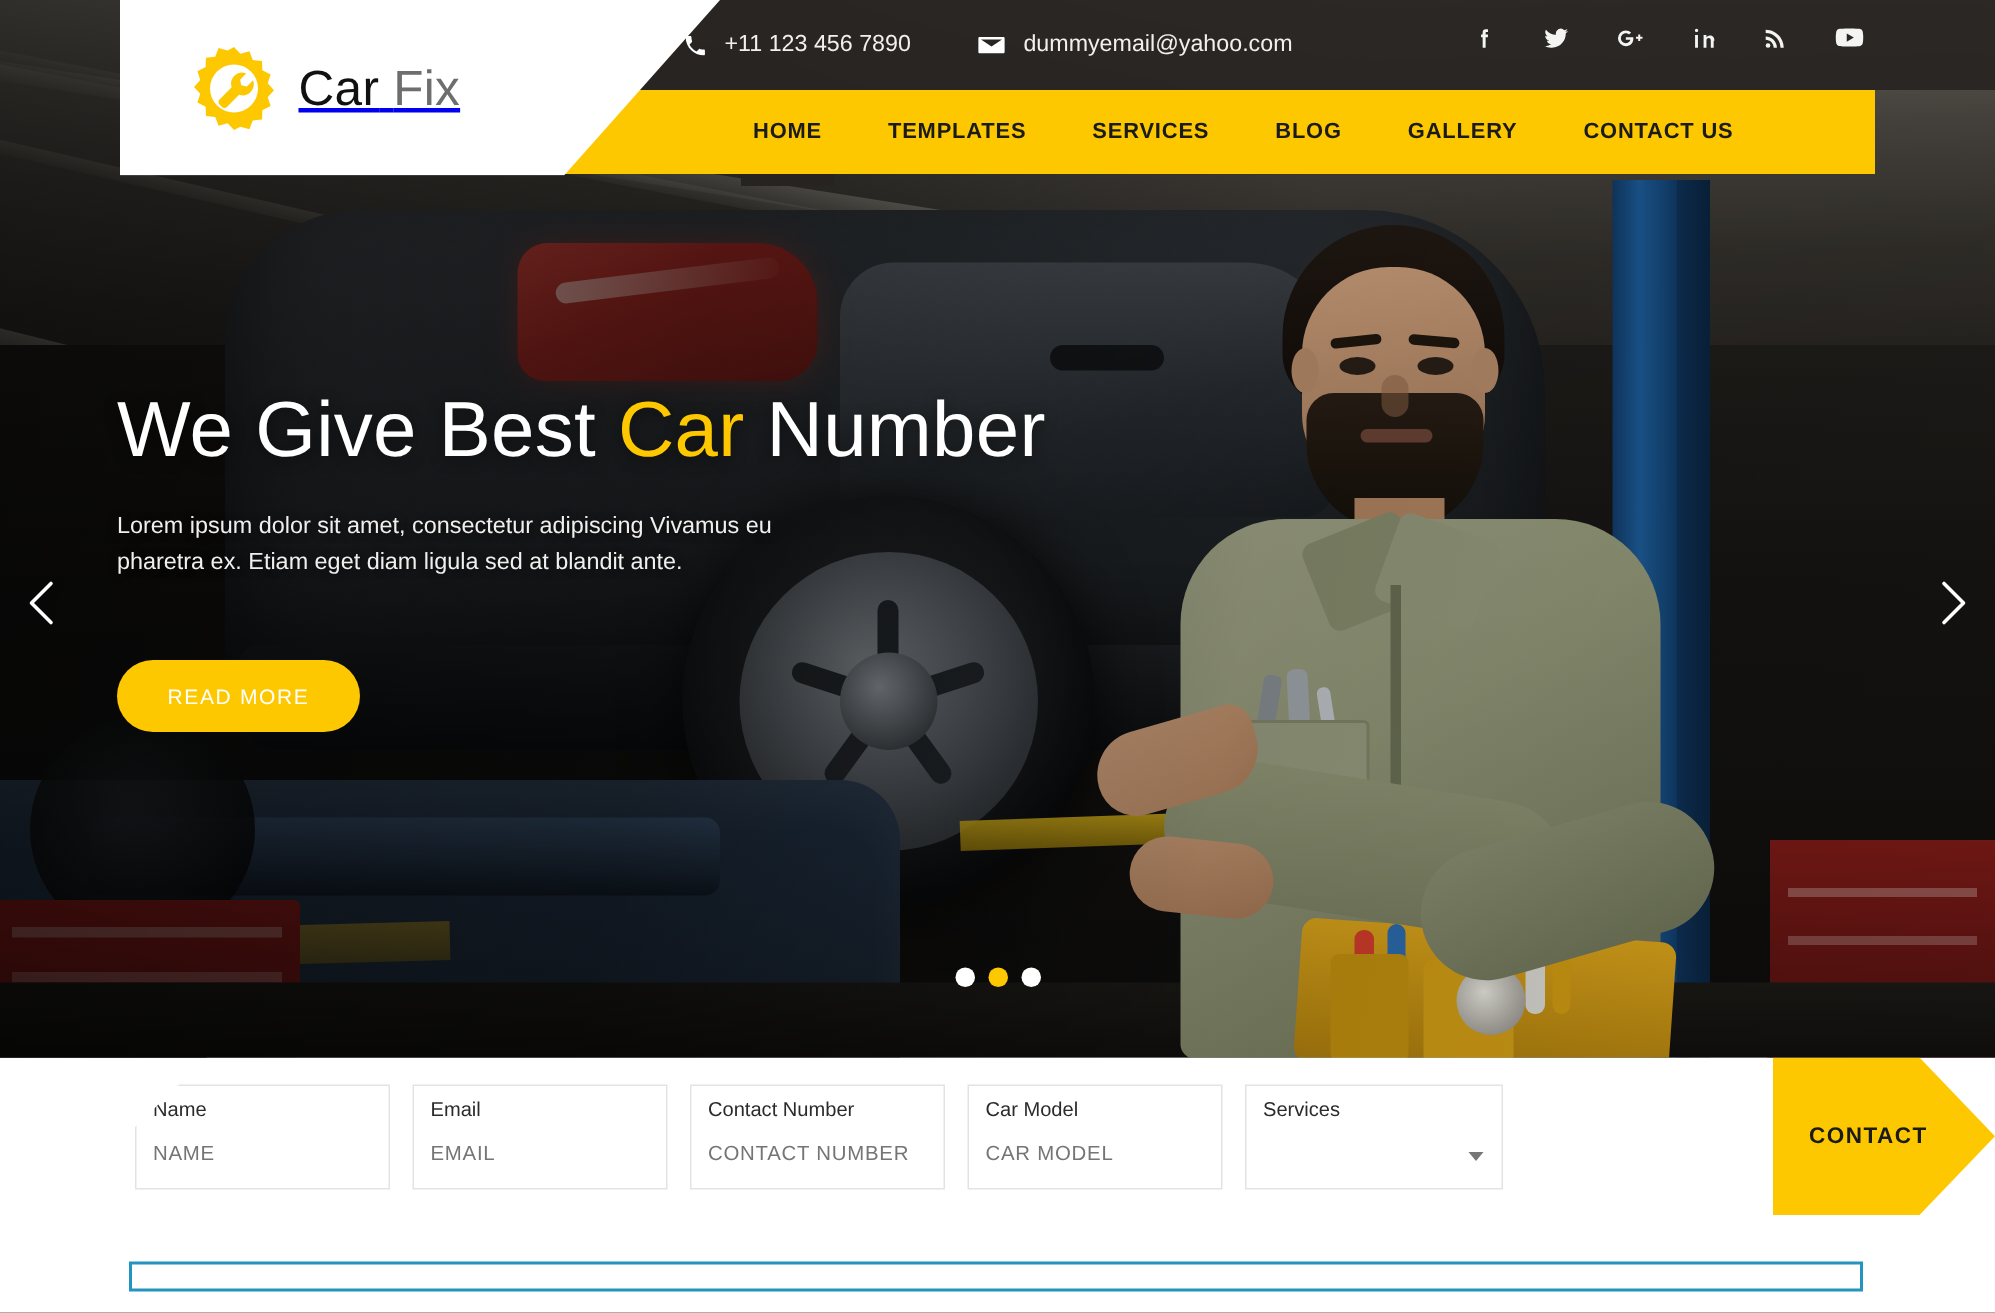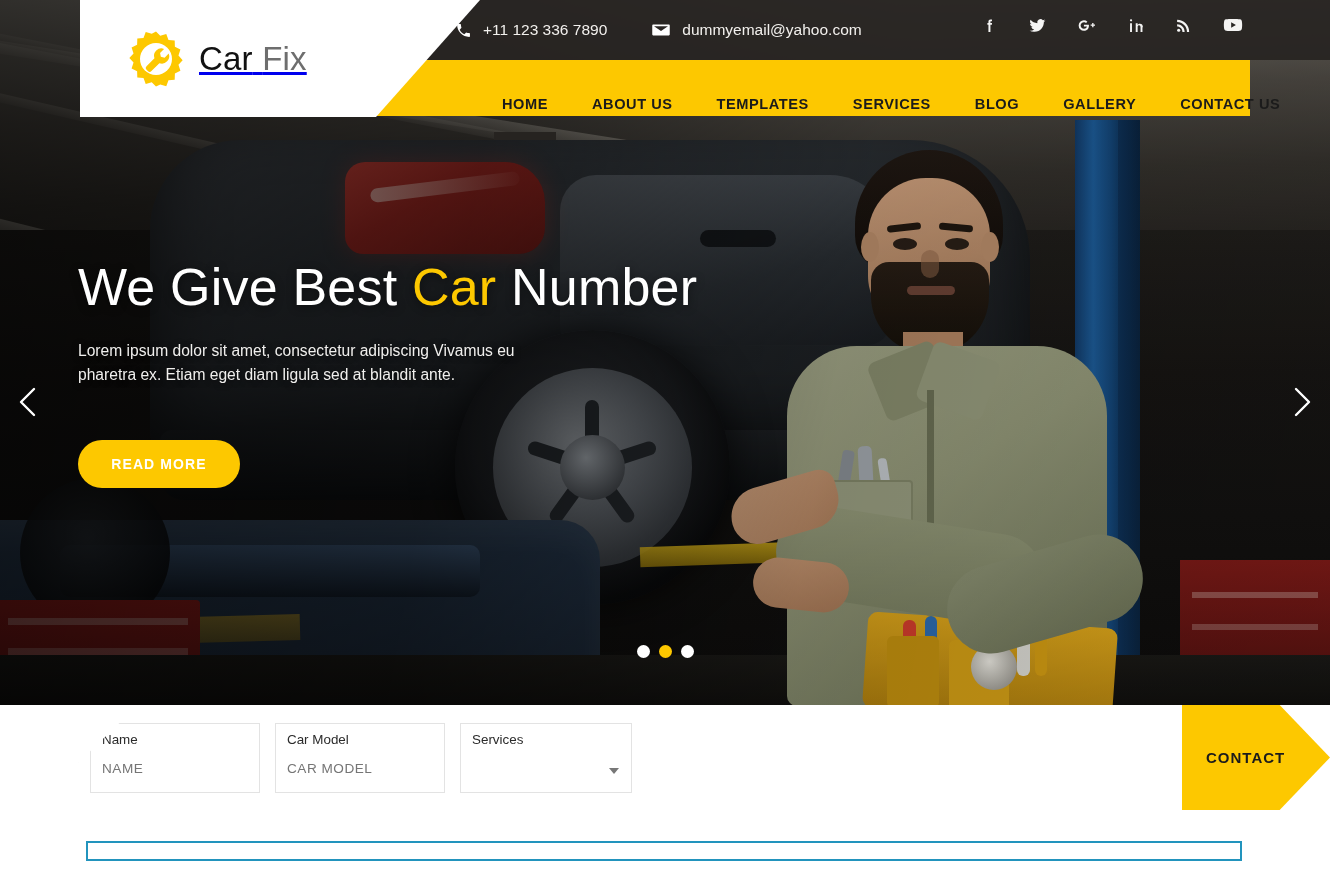--- a/index.html
+++ b/index.html
@@ -263,21 +263,21 @@
   .ci-item { display:flex; align-items:center; gap:11px; }
   .ci-item svg { display:block; }
 
   #social {
     position:absolute; right:86px; top:14px;
     display:flex; align-items:center; gap:30px;
   }
   #social a { color:#ffffff; opacity:.95; display:block; line-height:0; }
 
   #nav {
-    position:absolute; left:480px; top:76px; height:56px;
+    position:absolute; left:480px; top:60px; height:56px;
     display:flex; align-items:center; gap:0;
   }
   .nav-item {
     position:relative; height:56px; display:flex; align-items:center;
     padding:0 22px; color:#1b1b1b; font-size:14.6px; font-weight:700;
     letter-spacing:.55px; cursor:pointer; text-decoration:none;
   }
   .nav-item.active::after {
     content:""; position:absolute; left:14px; right:14px; bottom:-8px;
     height:8px; background:#262320;
@@ -290,21 +290,21 @@
     letter-spacing:.2px; text-shadow:0 2px 10px rgba(0,0,0,.45);
   }
   #hero-title .accent { color:#fdc800; }
   #hero-sub {
     margin-top:22px; font-size:15.6px; line-height:1.55; color:#f0efed;
     max-width:470px; text-shadow:0 1px 6px rgba(0,0,0,.5);
   }
   #read-more {
     margin-top:52px; display:inline-flex; align-items:center; justify-content:center;
     width:162px; height:48px; border-radius:26px; background:#fdc800;
-    color:#ffffff; font-size:14px; font-weight:700; letter-spacing:1.1px;
+    color:#ffffff; font-size:14px; font-weight:400; letter-spacing:1.1px;
     border:none; cursor:pointer;
   }
 
   .hero-arrow {
     position:absolute; top:382px; width:40px; height:40px; cursor:pointer;
     color:#ffffff; display:flex; align-items:center; justify-content:center;
   }
   #hero-prev { left:8px; }
   #hero-next { right:8px; }
 
@@ -483,21 +483,21 @@
     </a>
   </div>
 
   <div id="contact-info">
     <a class="ci-item" href="#" style="color:inherit;text-decoration:none;">
       <span>
         <svg width="17" height="17" viewBox="0 0 24 24" fill="#ffffff">
             <path d="M6.6 10.8c1.4 2.8 3.8 5.1 6.6 6.6l2.2-2.2c.3-.3.7-.4 1-.2 1.2.4 2.4.6 3.7.6.6 0 1 .4 1 1V20c0 .6-.4 1-1 1C10.7 21 3 13.3 3 3.9c0-.6.4-1 1-1h3.4c.6 0 1 .4 1 1 0 1.3.2 2.5.6 3.7.1.4 0 .7-.2 1l-2.2 2.2z"></path>
           </svg>
       </span>
-      <span>+11 123 336 7890</span>
+      <span>+11 123 456 7890</span>
     </a>
     <a class="ci-item" href="#" style="color:inherit;text-decoration:none;margin-left:12px;text-align:right;">
       <span>
         <svg width="20" height="20" viewBox="0 0 24 24" fill="#ffffff">
             <path d="M2.5 5.5h19c.6 0 1 .4 1 1v11c0 .6-.4 1-1 1h-19c-.6 0-1-.4-1-1v-11c0-.6.4-1 1-1zm9.5 7.6l8.4-5.6H3.6l8.4 5.6z"></path>
           </svg>
       </span>
       <span>dummyemail@yahoo.com</span>
     </a>
   </div>
@@ -533,36 +533,43 @@
     </a>
     <a href="#">
       <svg width="22" height="22" viewBox="0 0 24 24" fill="currentColor">
           <path d="M21.6 7.6a2.5 2.5 0 0 0-1.8-1.8C18.2 5.4 12 5.4 12 5.4s-6.2 0-7.8.4A2.5 2.5 0 0 0 2.4 7.6 26 26 0 0 0 2 12a26 26 0 0 0 .4 4.4 2.5 2.5 0 0 0 1.8 1.8c1.6.4 7.8.4 7.8.4s6.2 0 7.8-.4a2.5 2.5 0 0 0 1.8-1.8A26 26 0 0 0 22 12a26 26 0 0 0-.4-4.4zM10 15V9l5.2 3L10 15z"></path>
         </svg>
     </a>
   </div>
 
   <nav id="nav">
     <a class="nav-item active" href="#">HOME</a>
-    <a class="nav-item" href="#">ABOUT US</a>
     <a class="nav-item" href="#">TEMPLATES</a>
     <a class="nav-item" href="#">SERVICES</a>
     <a class="nav-item" href="#">BLOG</a>
     <a class="nav-item" href="#">GALLERY</a>
     <a class="nav-item" href="#">CONTACT US</a>
   </nav>
 </div>
 
 <div id="below-appt"></div>
 
 <div id="appt">
   <div id="appt-fields">
     <div class="field">
       <div class="f-label">Name</div>
       <input class="f-input" placeholder="NAME" style="">
+    </div>
+    <div class="field">
+      <div class="f-label">Email</div>
+      <input class="f-input" placeholder="EMAIL" style="">
+    </div>
+    <div class="field">
+      <div class="f-label">Contact Number</div>
+      <input class="f-input" placeholder="CONTACT NUMBER" style="">
     </div>
     <div class="field">
       <div class="f-label">Car Model</div>
       <input class="f-input" placeholder="CAR MODEL" style="">
     </div>
     <div class="field select" style="width:172px;">
       <div class="f-label">Services</div>
       <input class="f-input" placeholder="" style="">
       <span class="caret"></span>
     </div>

